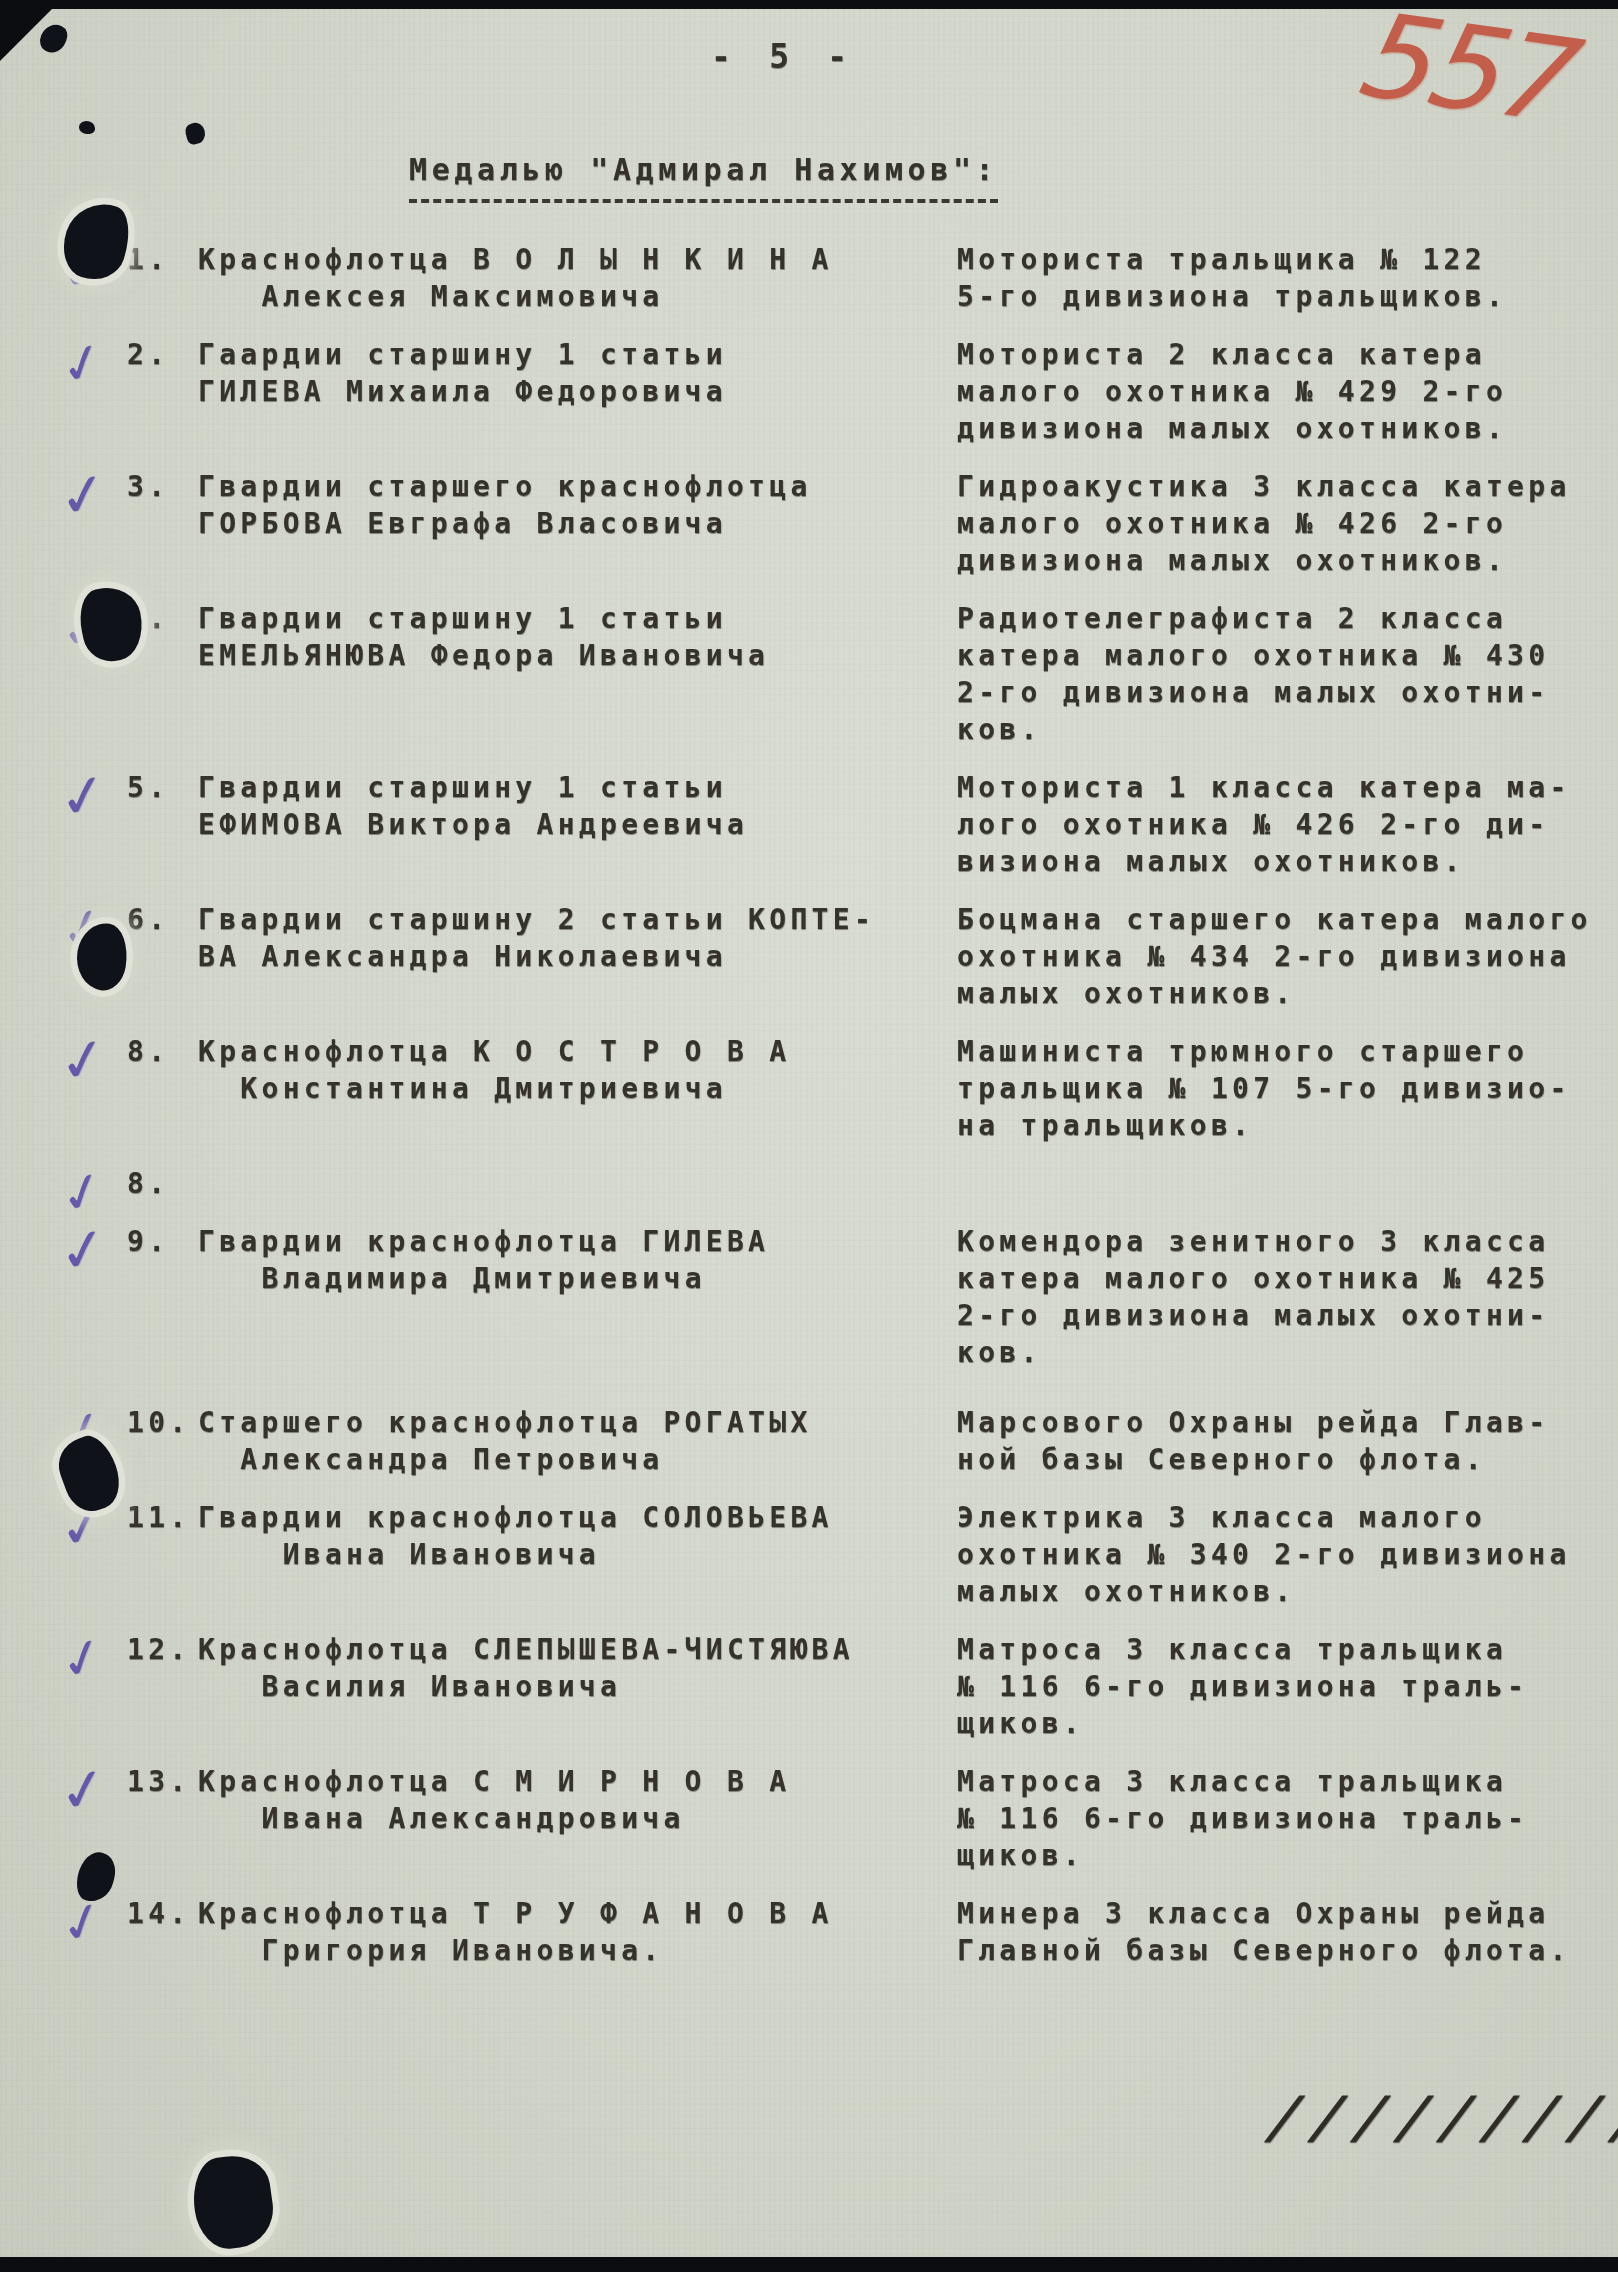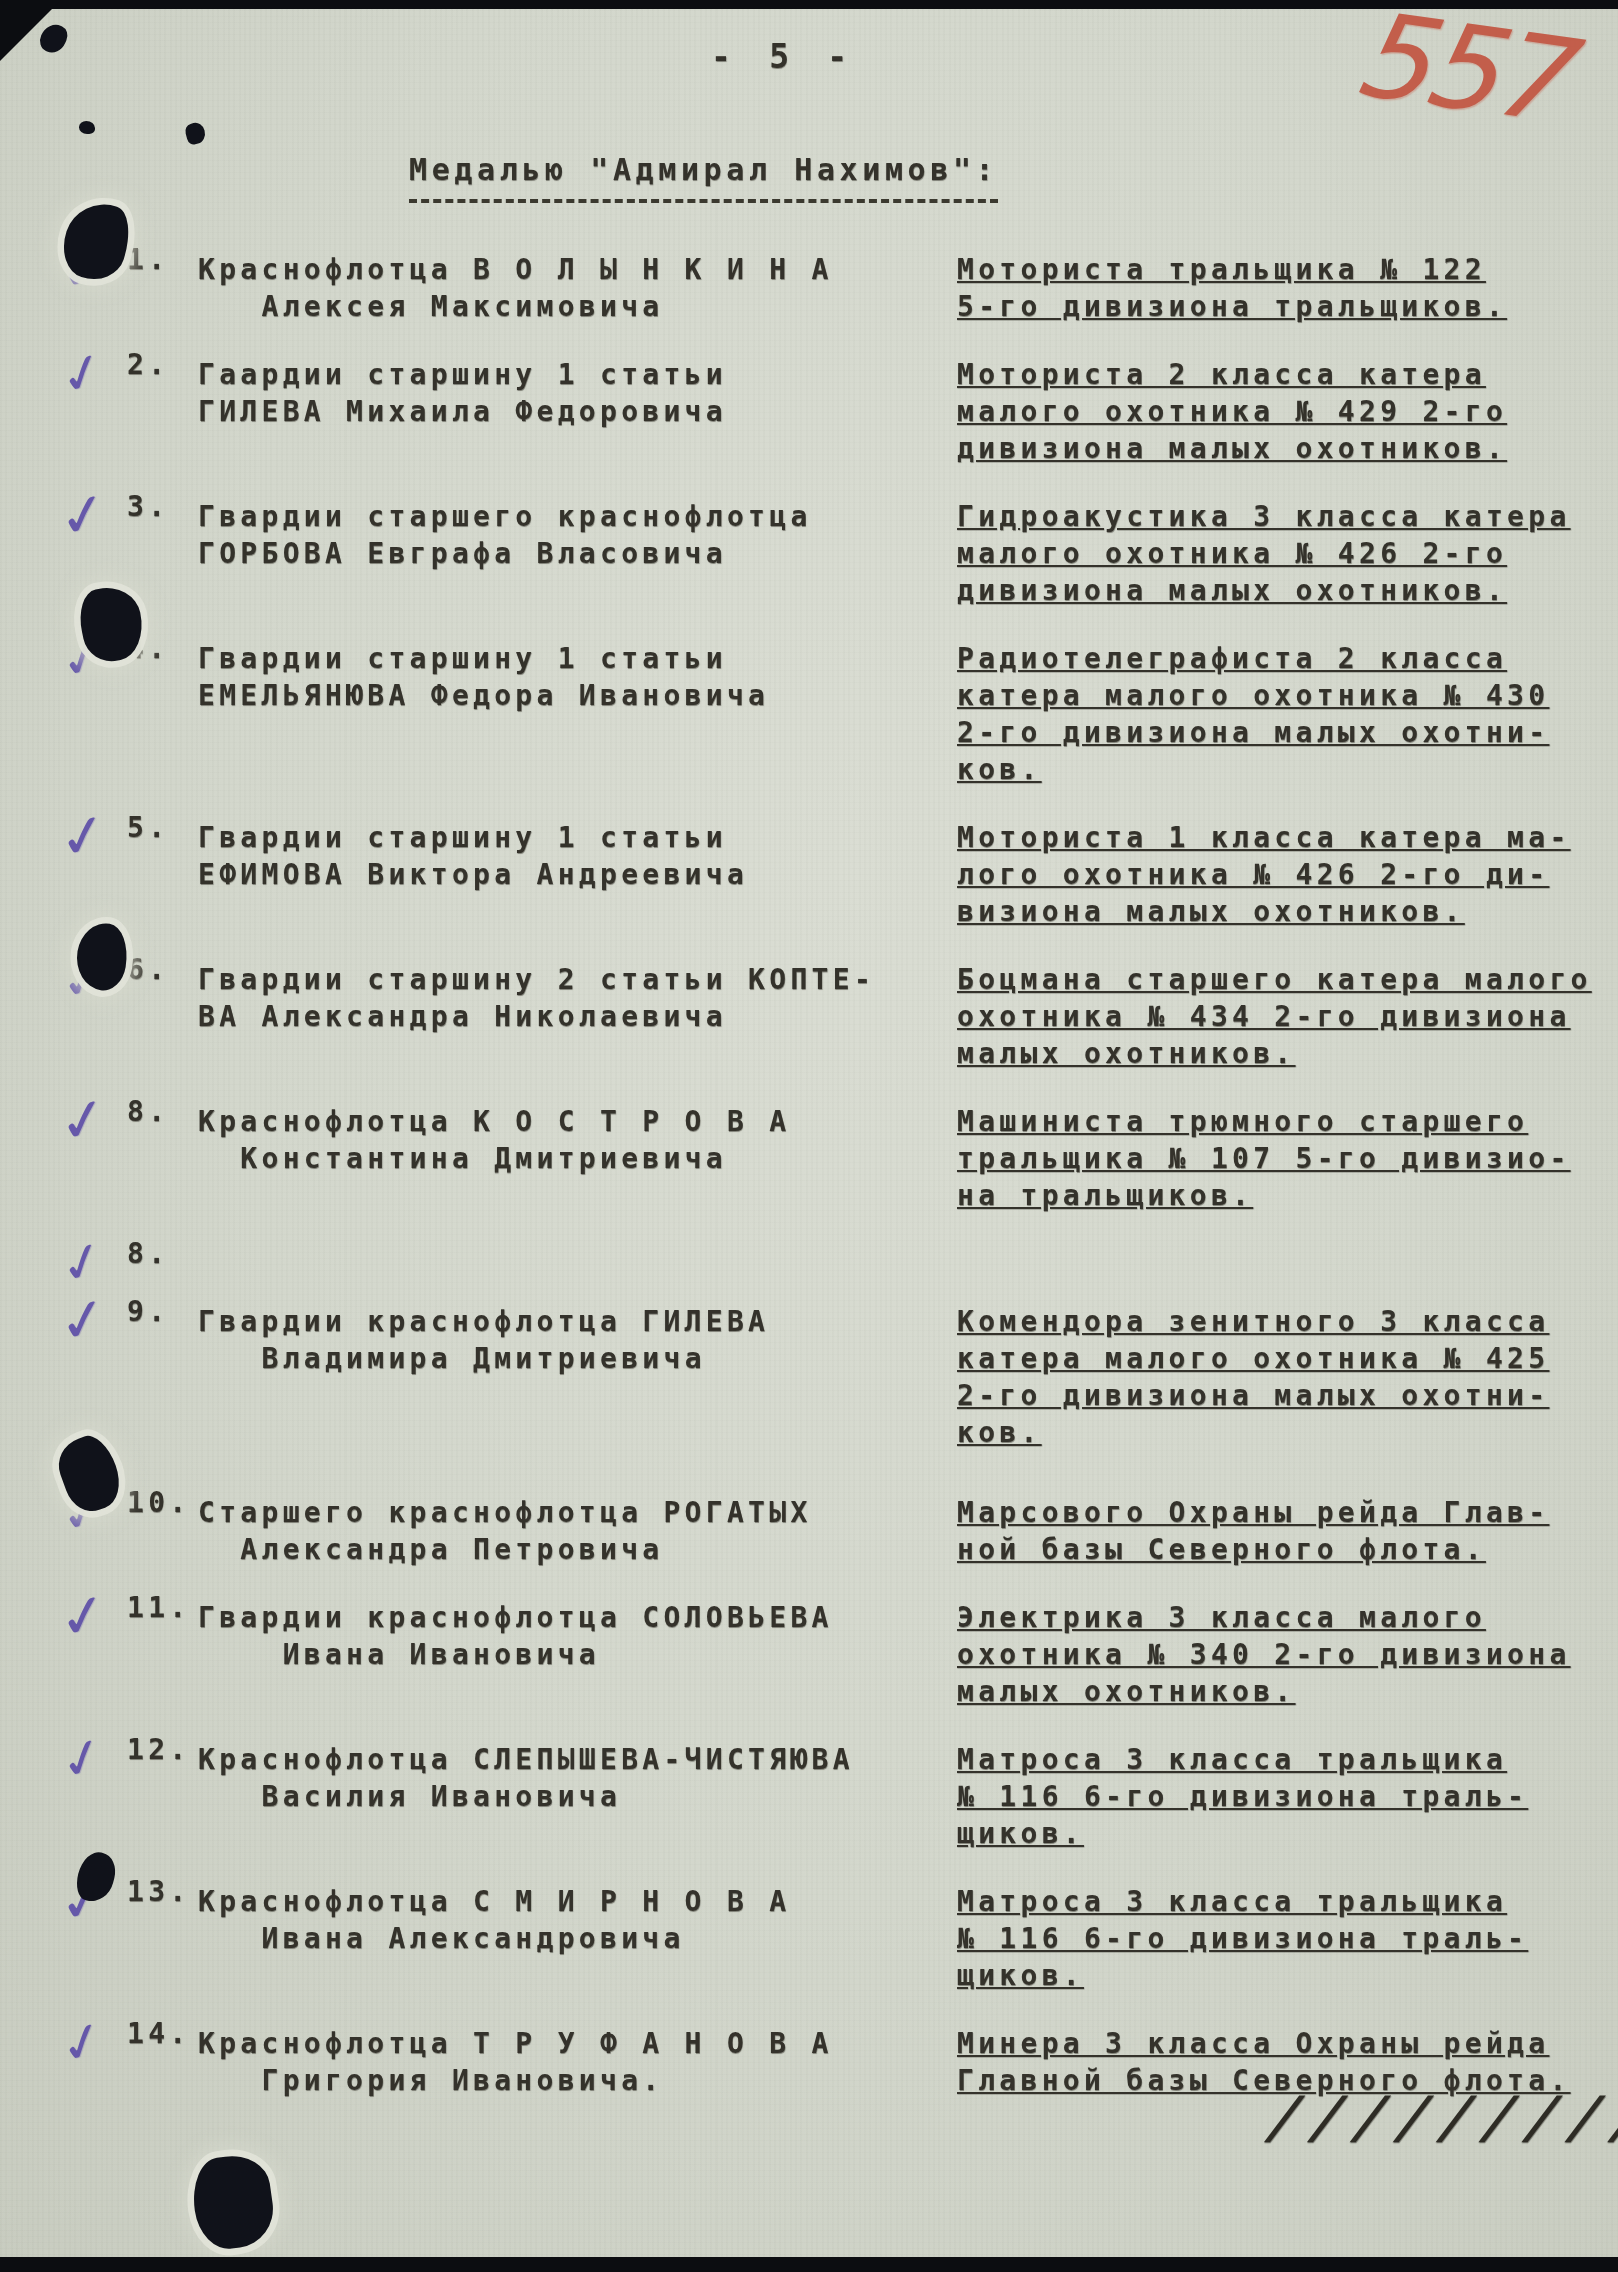--- a/index.html
+++ b/index.html
@@ -36,23 +36,23 @@
   }
   .list{position:absolute;left:0;top:241px;right:0;}
   .row{
     display:grid;grid-template-columns:198px 759px auto;
     position:relative;margin-bottom:21px;
   }
   .num{
     padding-left:127px;font-size:28px;line-height:37px;letter-spacing:4.3px;
   }
   .left,.right{
-    white-space:pre-wrap;font-size:28px;line-height:37px;letter-spacing:4.3px;margin-top:10px;
-  }
-  .right{padding-right:5.3px;text-decoration:underline;}
+    white-space:pre-wrap;font-size:28px;line-height:37px;letter-spacing:4.3px;
+  }
+  .right{padding-right:5.3px;}
   .check{
     position:absolute;left:59px;top:-6.6px;
     font-family:"DejaVu Sans", sans-serif;font-weight:normal;
     font-size:58px;color:#5848a6;opacity:.88;
     transform:rotate(-10deg);
     text-shadow:0.7px 0.7px 0.7px rgba(88,72,166,.3);
   }
   .row:nth-child(even) .check{transform:rotate(-16deg) translateY(4px);font-size:53px;}
   .row-10{margin-top:33px;}
   .row-11{margin-top:10.6px;}

